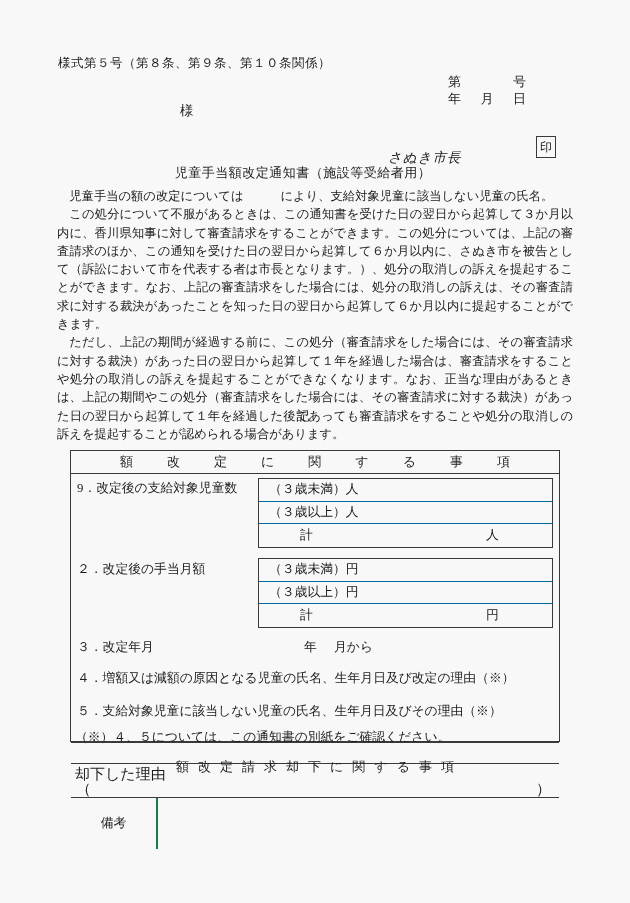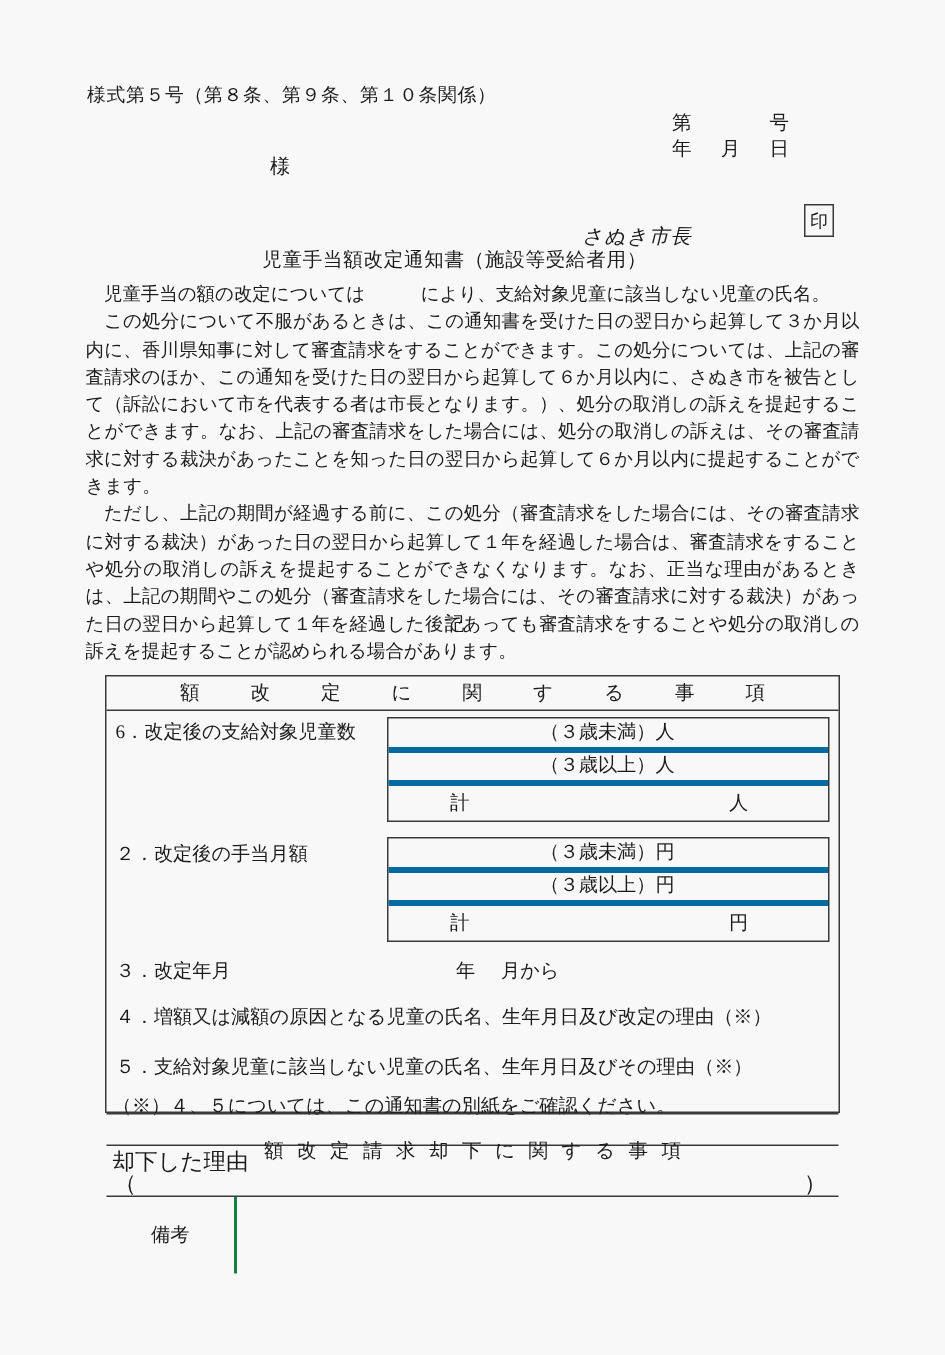--- a/index.html
+++ b/index.html
@@ -27,22 +27,22 @@
   #notice-body p{margin:0;text-indent:1em;}
   .blank-gap{display:inline-block;width:37px;}
   #ki-marker{left:0;top:407px;width:606px;text-align:center;font-size:13px;}
   
   #main-table{left:70px;top:450px;width:490px;height:292px;border:1px solid #3a3a3a;box-sizing:border-box;}
   .thead{position:absolute;left:0;top:0;width:100%;height:23px;border-bottom:1px solid #3a3a3a;
          display:flex;align-items:center;justify-content:center;box-sizing:border-box;}
   .thead span{letter-spacing:34px;margin-right:-34px;font-size:13px;}
   .sec-label{position:absolute;left:6px;font-size:12.8px;}
   .inner-box{position:absolute;left:187px;width:295px;height:70px;border:1px solid #3a3a3a;box-sizing:border-box;}
-  .inner-row{height:22.5px;display:flex;align-items:center;justify-content:center;
-             padding:0 11px 0 10px;box-sizing:border-box;border-bottom:4px solid #0369a1;font-size:12.8px;}
+  .inner-row{height:22.5px;display:flex;align-items:center;justify-content:flex-start;
+             padding:0 11px 0 10px;box-sizing:border-box;border-bottom:1px solid #0369a1;font-size:12.8px;}
   .inner-row:last-child{border-bottom:none;}
   .inner-row.total{justify-content:flex-start;padding:0;position:relative;}
   .inner-row.total .t-label{position:absolute;left:41px;}
   .inner-row.total .t-unit{position:absolute;left:227px;}
   .sec3-year{position:absolute;left:233px;}
   .sec3-from{position:absolute;left:263px;}
   #table2-header{position:absolute;left:0;top:291px;width:100%;height:22px;
                  border-top:1px solid #3a3a3a;border-bottom:1px solid #3a3a3a;box-sizing:border-box;
                  display:flex;align-items:center;justify-content:center;}
   #table2-header span{letter-spacing:9px;margin-right:-9px;font-size:13px;margin-top:28px;}
@@ -89,21 +89,21 @@
 </div>
 
 <div class="abs" id="ki-marker">記</div>
 
 <div class="abs" id="main-table">
 
   <div class="thead">
     <span>額改定に関する事項</span>
   </div>
 
-  <div class="sec-label" style="top:29px;">6．改定後の支給対象児童数</div>
+  <div class="sec-label" style="top:29px;">9．改定後の支給対象児童数</div>
   <div class="inner-box" style="top:27px;">
     <div class="inner-row">
       <span>（３歳未満）</span>
       <span>人</span>
     </div>
     <div class="inner-row">
       <span>（３歳以上）</span>
       <span>人</span>
     </div>
     <div class="inner-row total">

